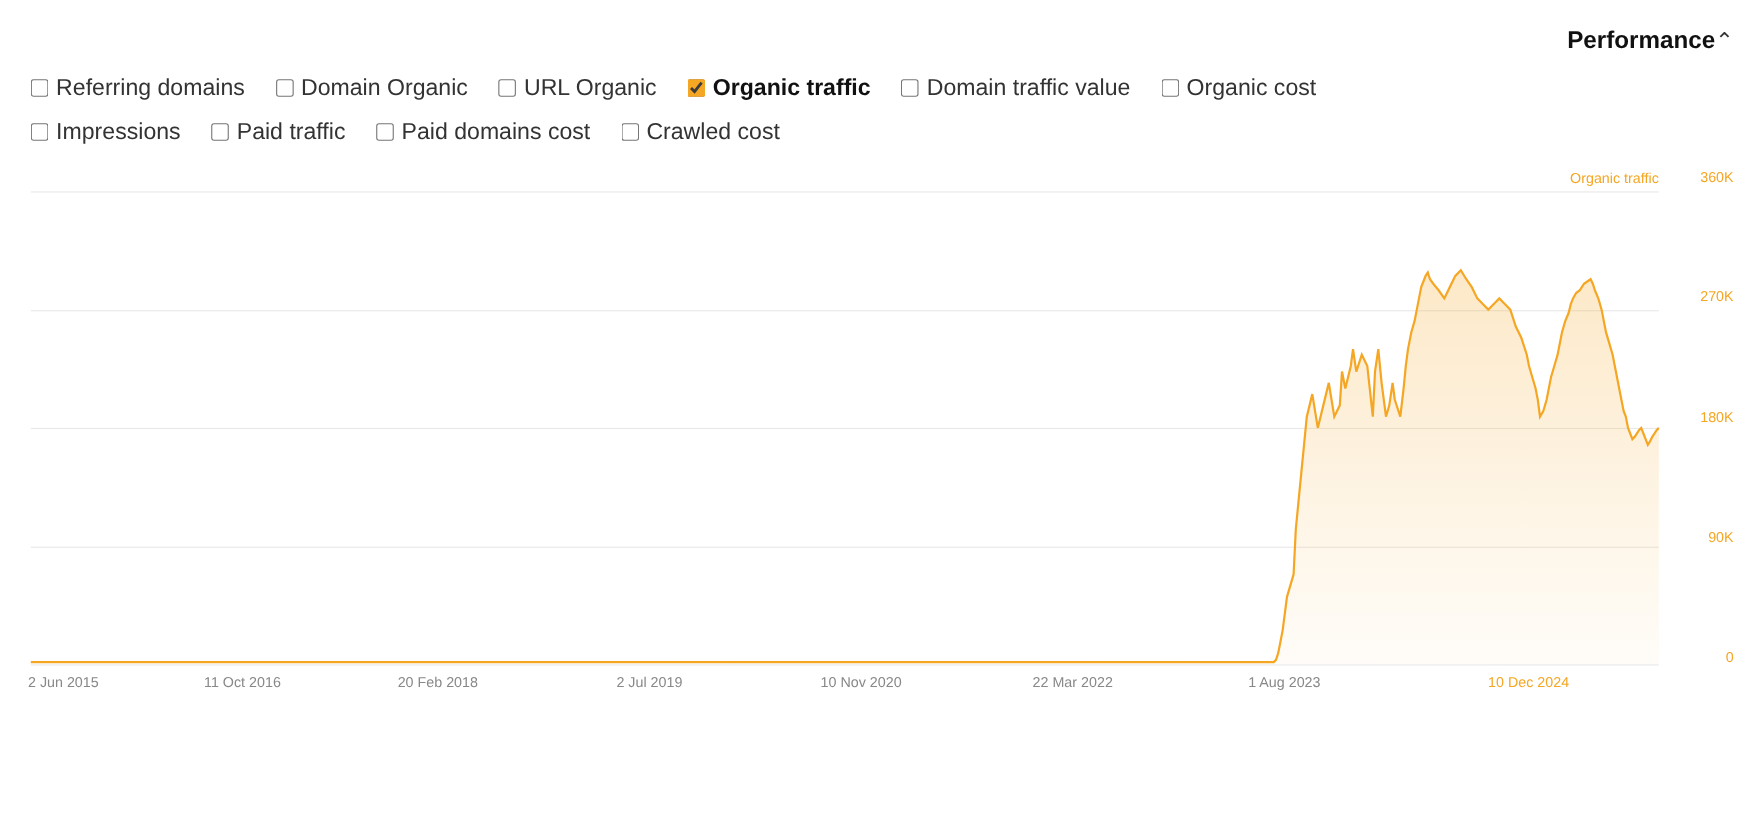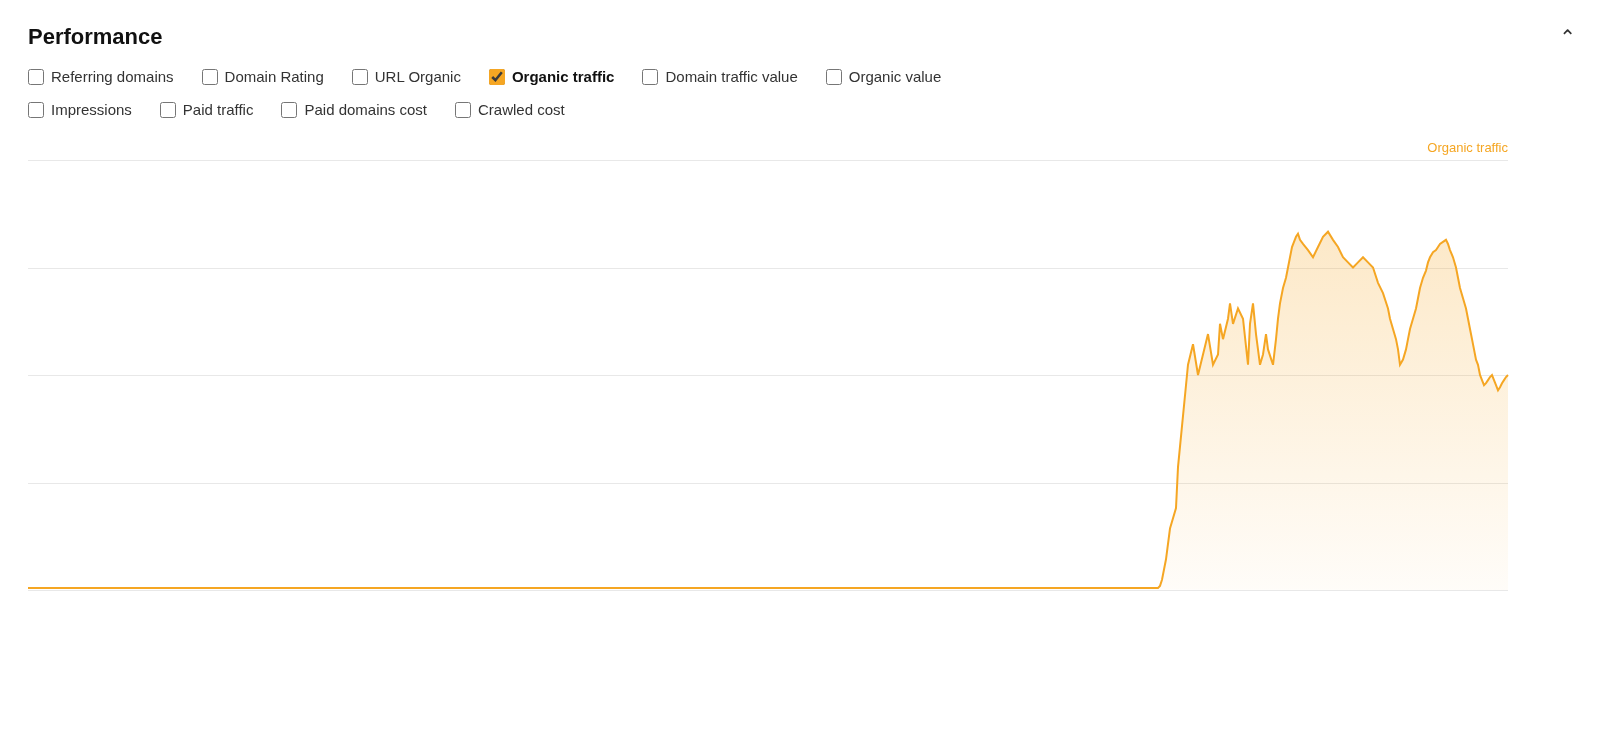--- a/index.html
+++ b/index.html
@@ -5,23 +5,24 @@
     * { box-sizing: border-box; margin: 0; padding: 0; }
     body {
       font-family: -apple-system, BlinkMacSystemFont, 'Segoe UI', Arial, sans-serif;
       background: #fff;
       padding: 24px 28px;
       width: 1604px;
       min-height: 740px;
     }
     .header-row {
       display: flex;
-      justify-content: space-between;
+      justify-content: flex-end;
       align-items: center;
       margin-bottom: 18px;
+      margin-left: 10px;
     }
     .title {
       font-size: 22px;
       font-weight: 700;
       color: #111;
     }
     .chevron-icon {
       font-size: 20px;
       color: #333;
       cursor: pointer;
@@ -40,21 +41,21 @@
       margin-bottom: 12px;
       cursor: pointer;
     }
     .checkbox-item input[type="checkbox"] {
       width: 16px;
       height: 16px;
       accent-color: #f5a623;
       cursor: pointer;
     }
     .checkbox-label {
-      font-size: 15px;
+      font-size: 21px;
       color: #333;
     }
     .checkbox-label.active {
       font-weight: 700;
       color: #111;
     }
     .chart-area {
       position: relative;
       margin-top: 10px;
       height: 480px;
@@ -136,37 +137,37 @@
   <span class="chevron-icon">⌃</span>
 </div>
 
 <div class="checkboxes-row" id="checkbox-row1">
     <label class="checkbox-item">
       <input type="checkbox" style="">
       <span class="checkbox-label">Referring domains</span>
     </label>
     <label class="checkbox-item">
       <input type="checkbox" style="">
-      <span class="checkbox-label">Domain Rating</span>
+      <span class="checkbox-label">Domain Organic</span>
     </label>
     <label class="checkbox-item">
       <input type="checkbox" style="">
       <span class="checkbox-label">URL Organic</span>
     </label>
     <label class="checkbox-item">
       <input type="checkbox" checked="" style="">
       <span class="checkbox-label active">Organic traffic</span>
     </label>
     <label class="checkbox-item">
       <input type="checkbox" style="">
       <span class="checkbox-label">Domain traffic value</span>
     </label>
     <label class="checkbox-item">
       <input type="checkbox" style="">
-      <span class="checkbox-label">Organic value</span>
+      <span class="checkbox-label">Organic cost</span>
     </label>
   </div>
 
 <div class="checkboxes-row" id="checkbox-row2">
     <label class="checkbox-item">
       <input type="checkbox" style="">
       <span class="checkbox-label">Impressions</span>
     </label>
     <label class="checkbox-item">
       <input type="checkbox" style="">
@@ -435,14 +436,31 @@
         L1470,225
         L1472,222
         L1474,218
         L1476,215
         L1478,212
         L1480,210
       " fill="none" stroke="#f5a623" stroke-width="2"></path>
     </svg>
   </div>
 
-
+  <div class="chart-y-labels">
+    <span class="y-label">360K</span>
+    <span class="y-label">270K</span>
+    <span class="y-label">180K</span>
+    <span class="y-label">90K</span>
+    <span class="y-label">0</span>
+  </div>
+
+  <div class="x-axis-labels">
+    <span class="x-label" style="left:2%">2 Jun 2015</span>
+    <span class="x-label" style="left:13%">11 Oct 2016</span>
+    <span class="x-label" style="left:25%">20 Feb 2018</span>
+    <span class="x-label" style="left:38%">2 Jul 2019</span>
+    <span class="x-label" style="left:51%">10 Nov 2020</span>
+    <span class="x-label" style="left:64%">22 Mar 2022</span>
+    <span class="x-label" style="left:77%">1 Aug 2023</span>
+    <span class="x-label last" style="left:92%">10 Dec 2024</span>
+  </div>
 </div>
 
 </body></html>

